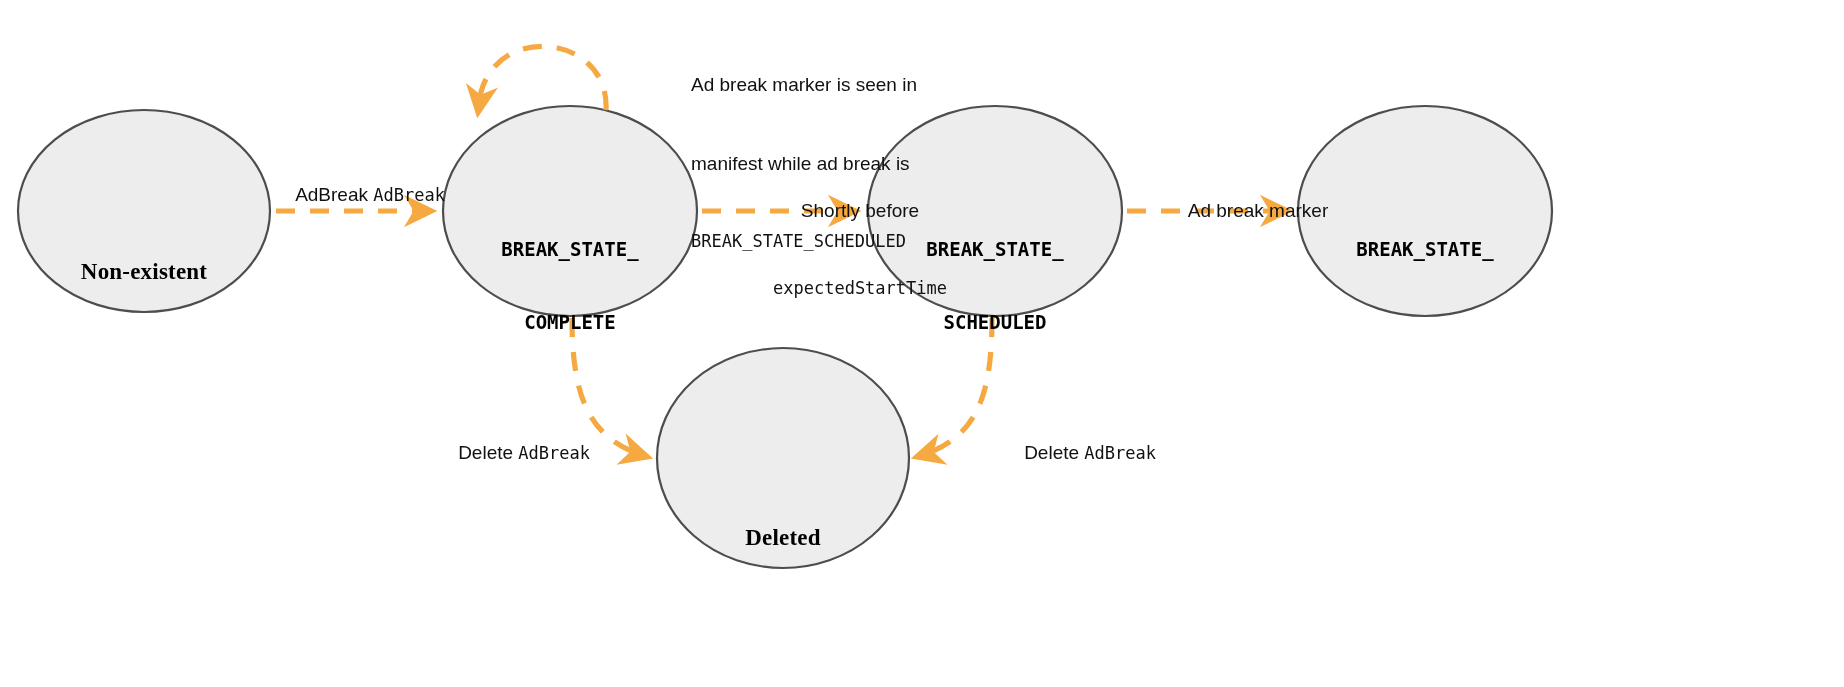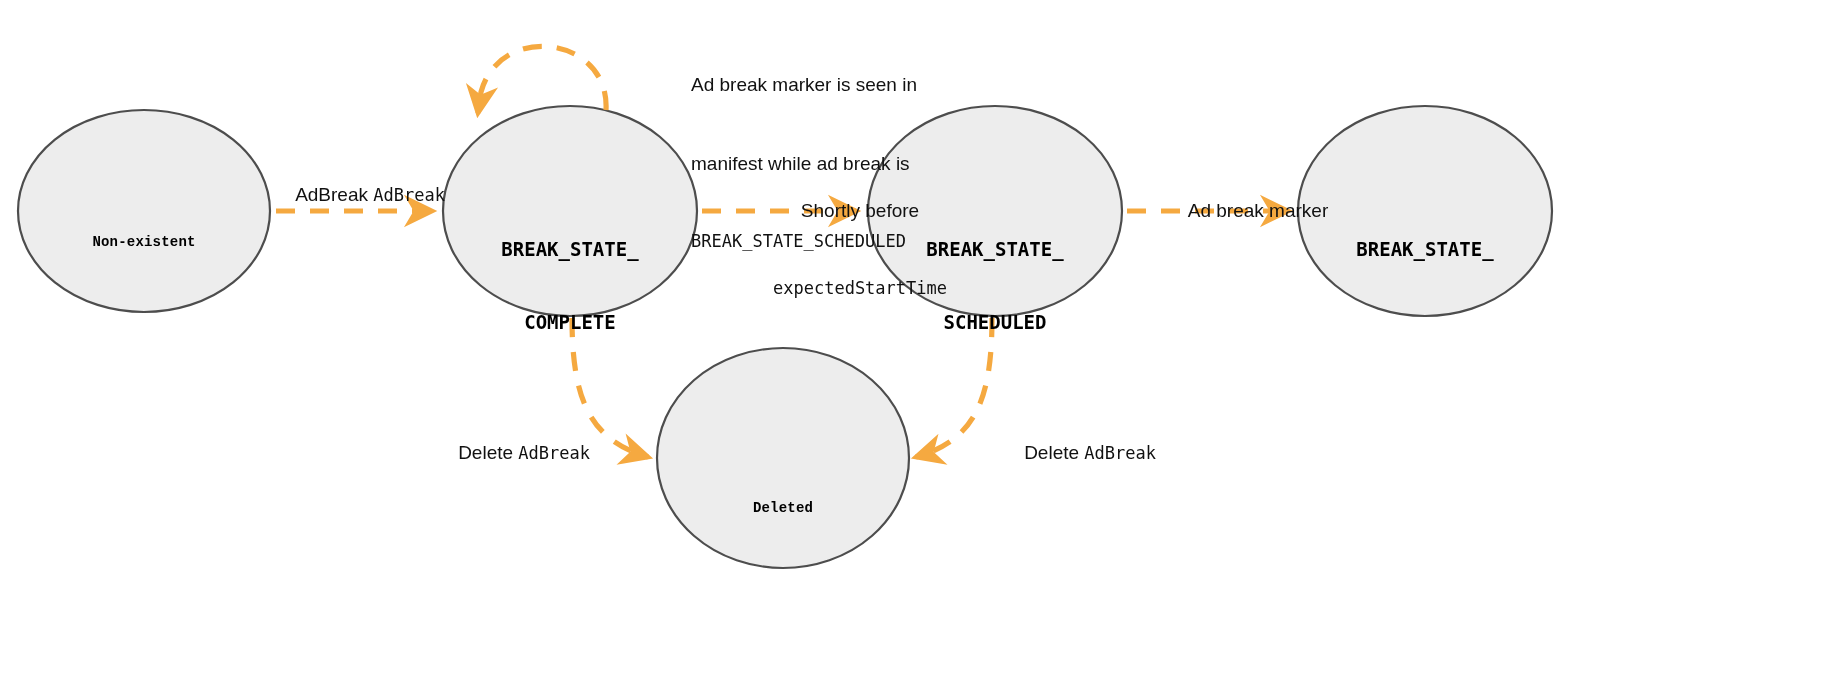--- a/index.html
+++ b/index.html
@@ -31,22 +31,22 @@
   .node-label {
     position: absolute;
     text-align: center;
     color: #000000;
     font-weight: bold;
     line-height: 1.28;
     white-space: pre;
     pointer-events: none;
   }
   .node-label.sans {
-    font-family: Liberation Mono, monospace;
-    font-size: 14px;
+    font-family: Liberation Serif, serif;
+    font-size: 23px;
     letter-spacing: 0.2px;
   }
   .node-label.mono {
     font-family: "DejaVu Sans Mono", "Liberation Mono", monospace;
     font-size: 19px;
     letter-spacing: 0px;
   }
   .edge-label {
     position: absolute;
     color: #111111;

